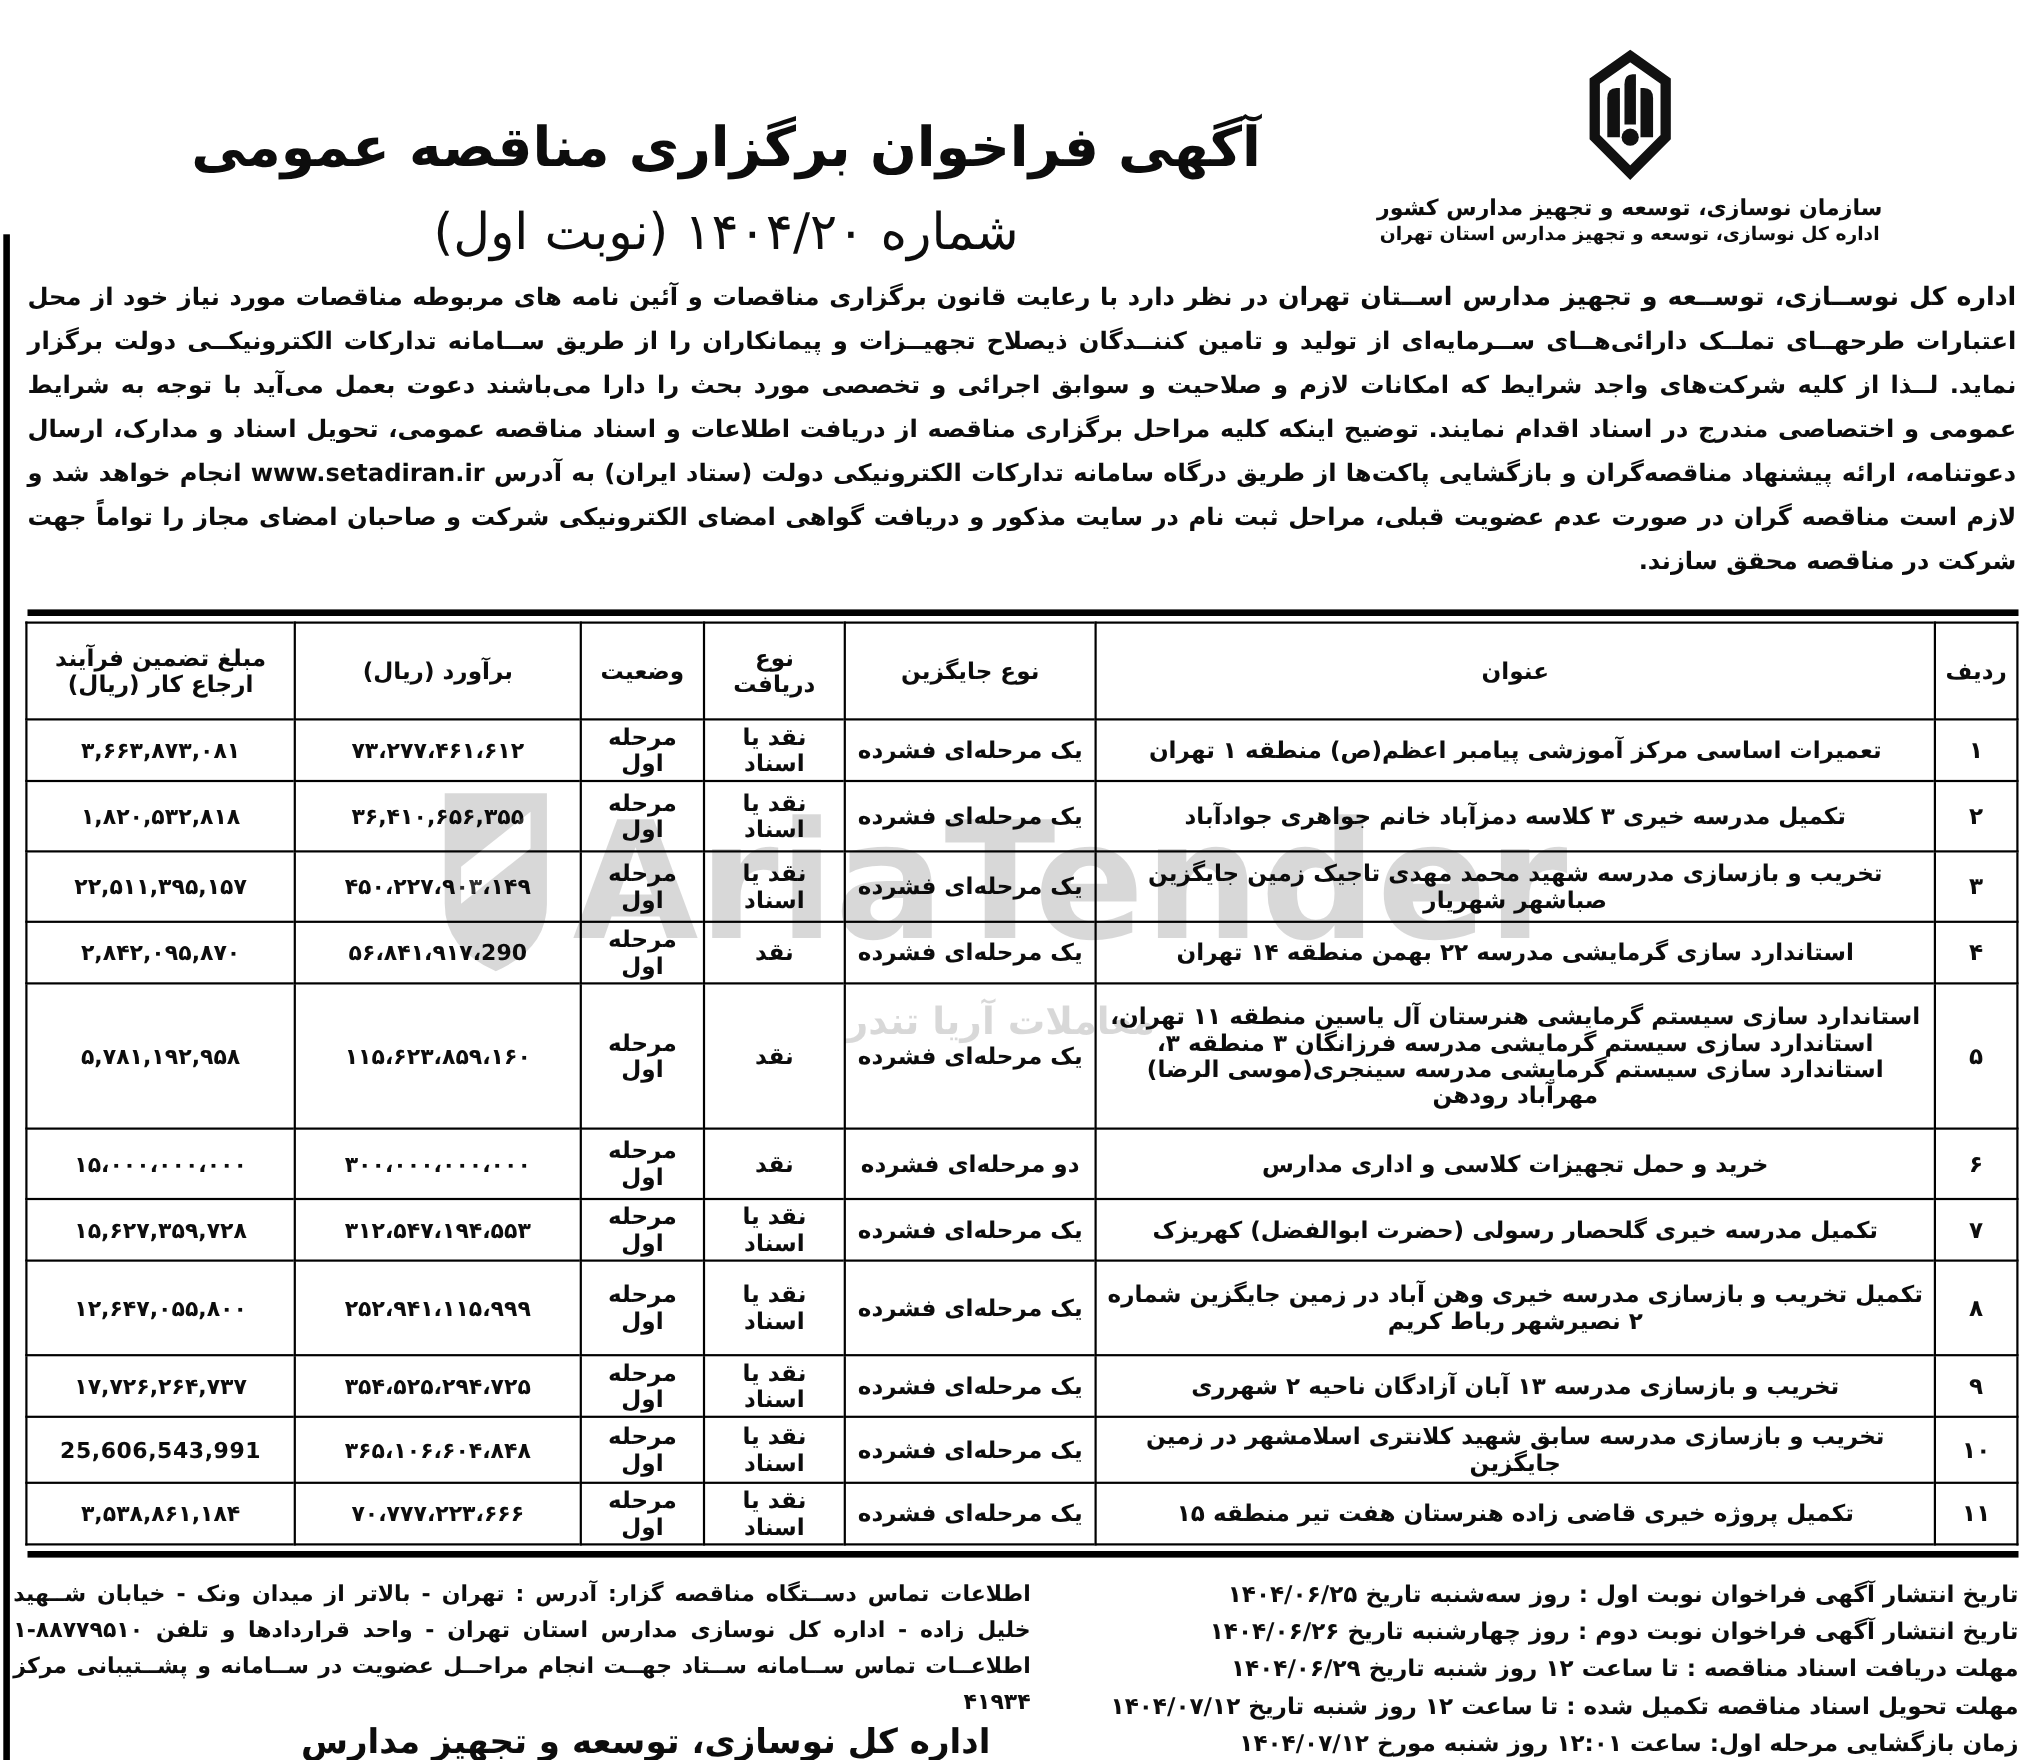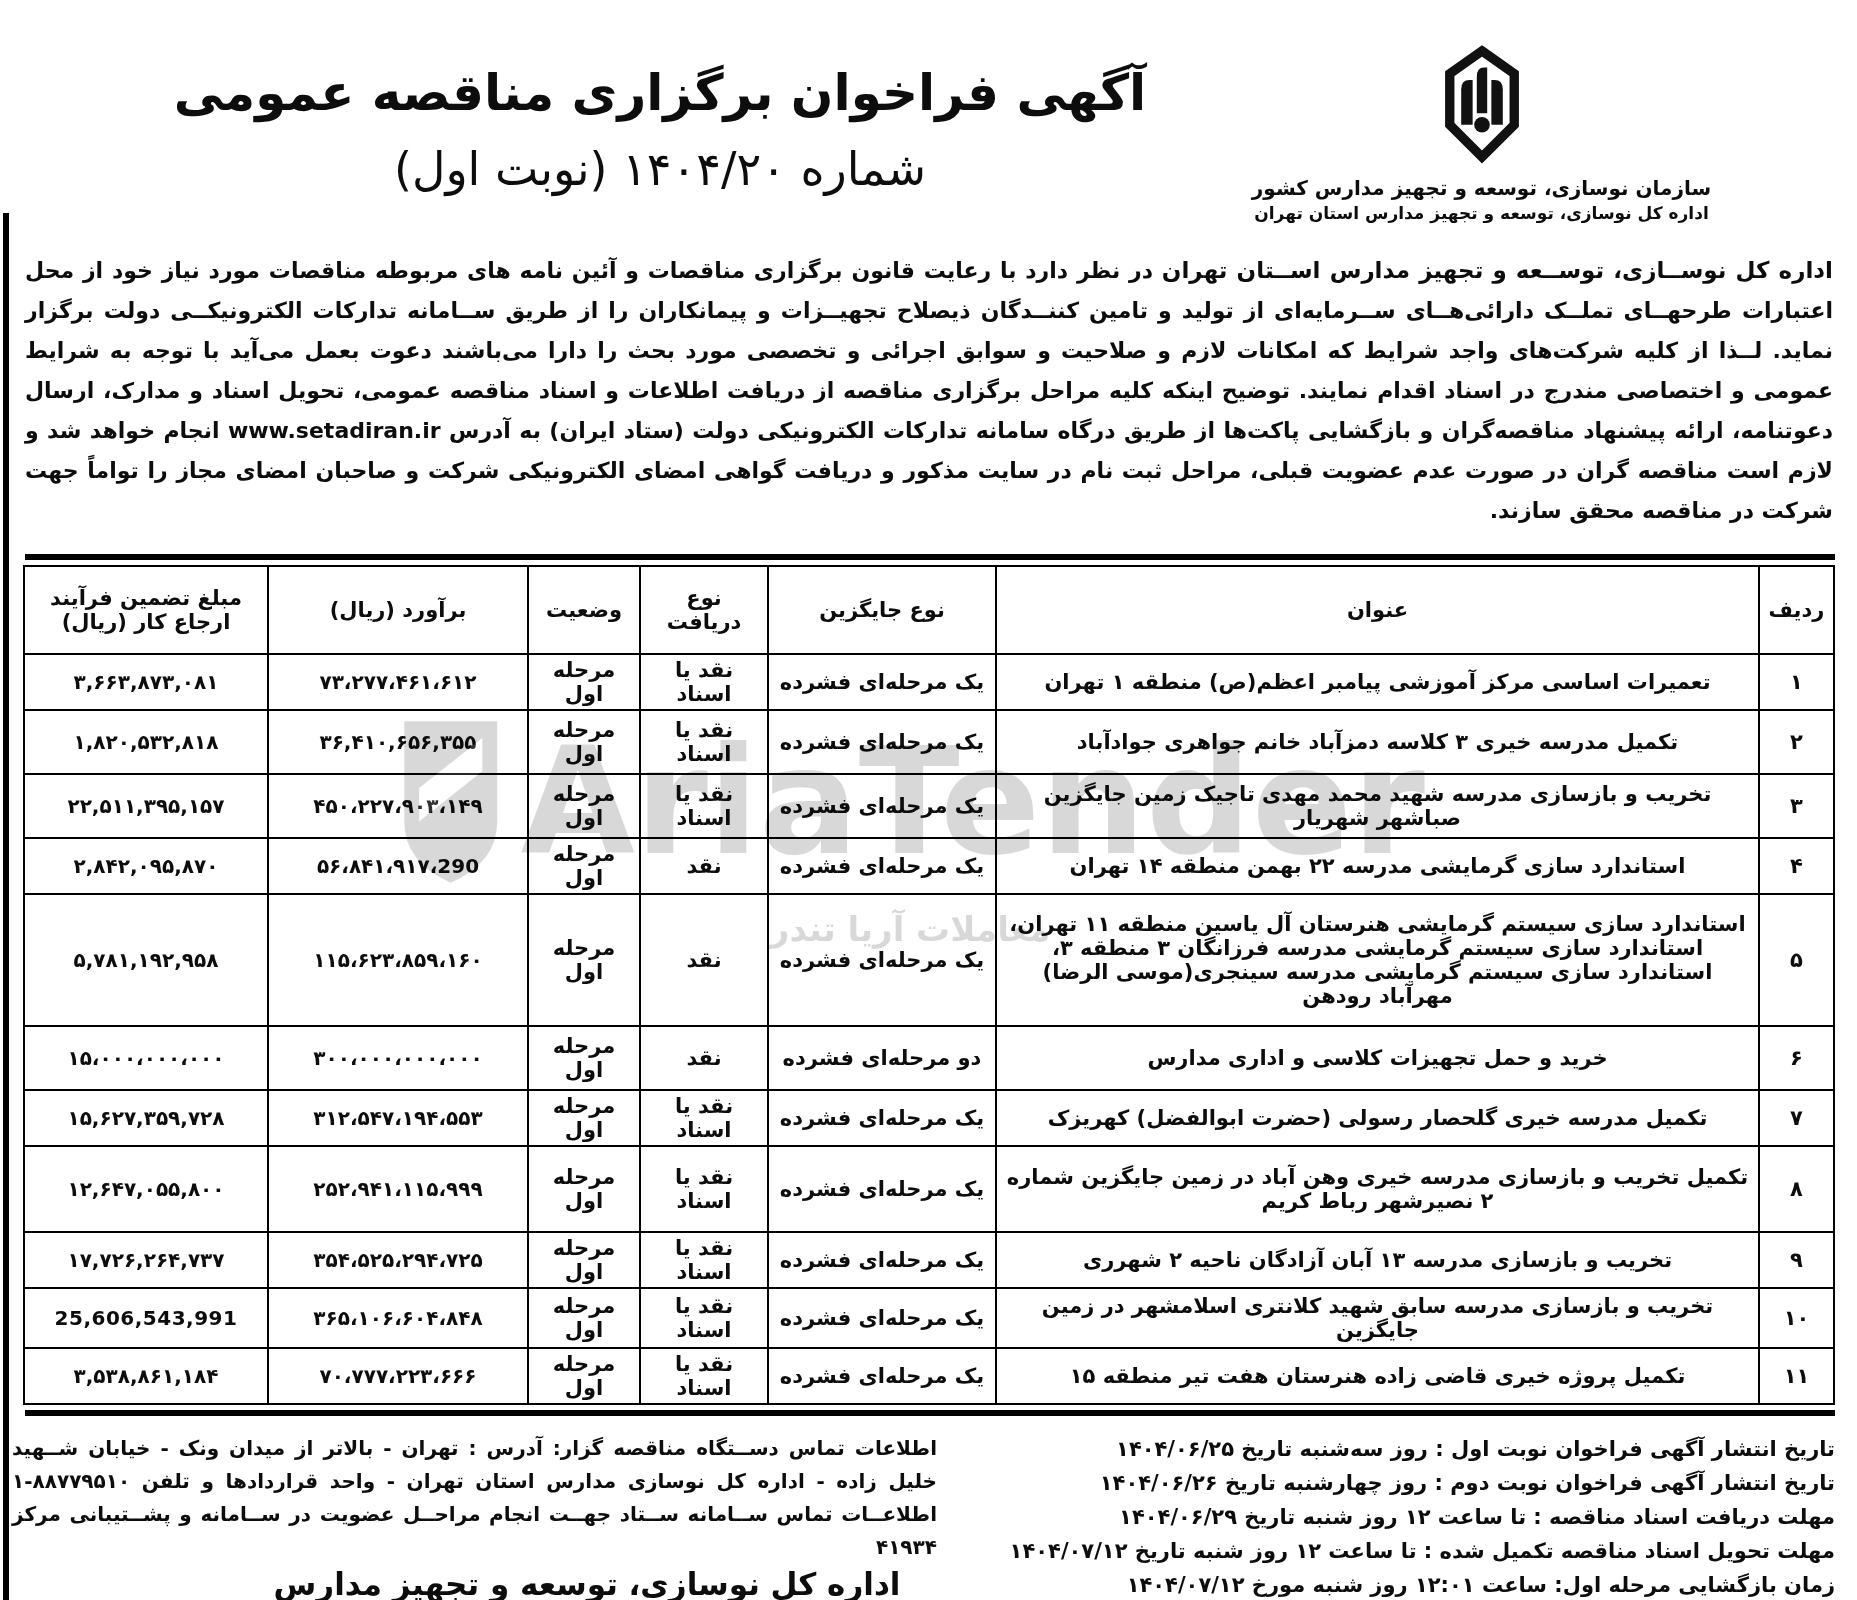--- a/index.html
+++ b/index.html
@@ -2,21 +2,21 @@
 <html dir="rtl" lang="fa"><head>
 <meta charset="utf-8">
 <style>
   html,body{margin:0;padding:0;background:#ffffff;}
   .page{position:relative;width:1857px;height:1600px;background:#fff;overflow:hidden;
         font-family:"DejaVu Sans","Liberation Sans",sans-serif;color:#0d0d0d;direction:rtl;}
   .left-rule{position:absolute;left:3px;top:213px;width:6px;height:1387px;background:#000;}
 
   
   .title-block{position:absolute;top:64px;left:30px;width:1260px;text-align:center;}
-  .title1{font-size:50px;font-weight:bold;letter-spacing:-1px;}
+  .title1{font-size:50px;font-weight:bold;letter-spacing:-1px;margin-top:41px;}
   .title2{font-size:46px;font-weight:normal;margin-top:20px;}
   .org-block{position:absolute;top:44px;left:1199px;width:565px;text-align:center;}
   .org-logo{display:block;margin:0 auto;}
   .org1{font-size:20px;font-weight:bold;margin-top:8px;}
   .org2{font-size:17px;font-weight:bold;margin-top:3px;}
 
   
   .intro{position:absolute;top:250px;left:25px;width:1808px;margin:0;
          font-size:22px;font-weight:bold;line-height:40px;text-align:justify;}
   .intro .lead{font-size:23px;}

